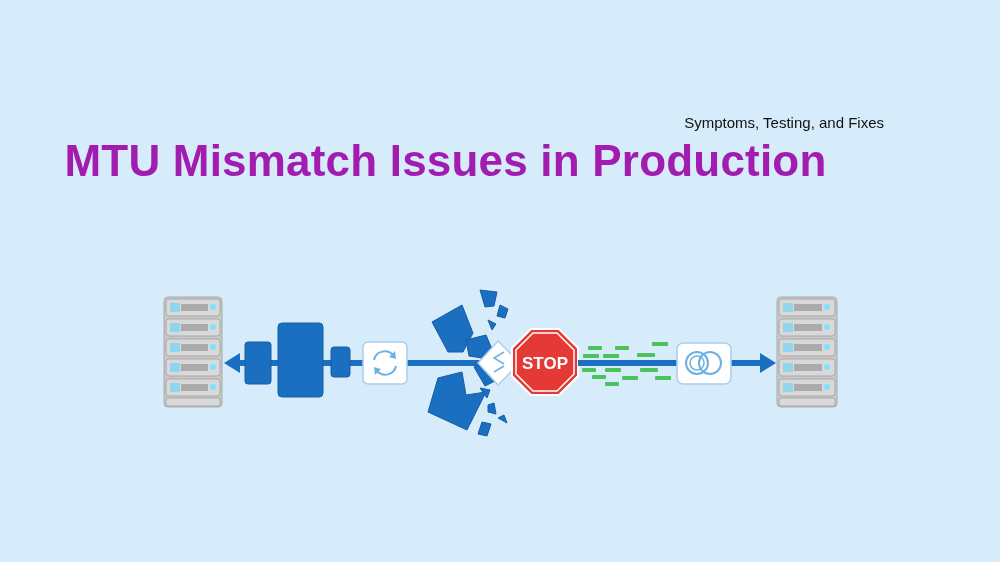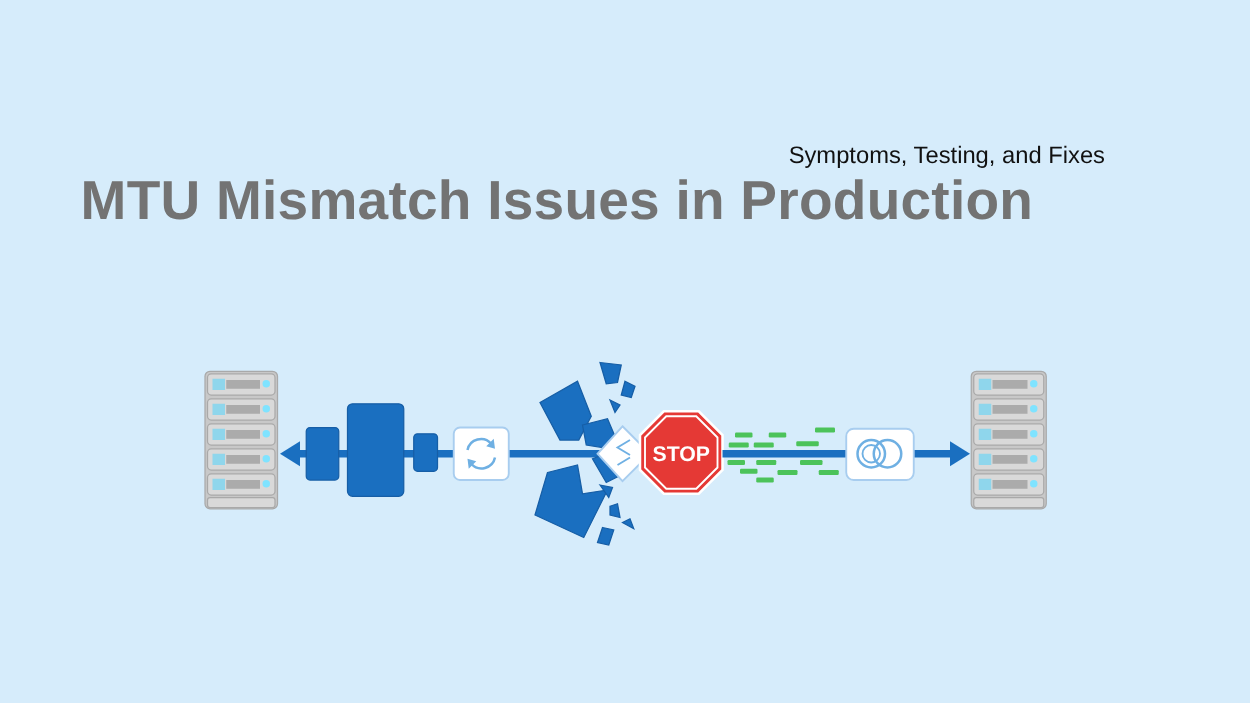--- a/index.html
+++ b/index.html
@@ -1,18 +1,18 @@
 <!DOCTYPE html>
 <html><head>
 <meta charset="utf-8">
 <style>
   html,body{margin:0;padding:0;}
   body{width:1000px;height:562px;background:#d6ecfb;position:relative;overflow:hidden;font-family:"Liberation Sans",sans-serif;}
-  .subtitle{position:absolute;right:116px;top:114px;font-size:19px;color:#111;font-family:"Liberation Sans",sans-serif;}
-  .title{position:absolute;left:0;width:891px;text-align:center;top:136px;font-size:44px;font-weight:bold;color:#737373;font-family:"Liberation Sans",sans-serif;letter-spacing:0.2px;}
+  .subtitle{position:absolute;right:116px;top:114px;font-size:15px;color:#111;font-family:"Liberation Sans",sans-serif;}
+  .title{position:absolute;left:0;width:891px;text-align:center;top:136px;font-size:44px;font-weight:bold;color:#a21caf;font-family:"Liberation Sans",sans-serif;letter-spacing:0.2px;}
   svg.diagram{position:absolute;left:0;top:0;}
 </style>
 </head>
 <body>
 
 <div class="subtitle">Symptoms, Testing, and Fixes</div>
 <div class="title">MTU Mismatch Issues in Production</div>
 
 <svg class="diagram" width="1000" height="562" viewBox="0 0 1000 562">
 

